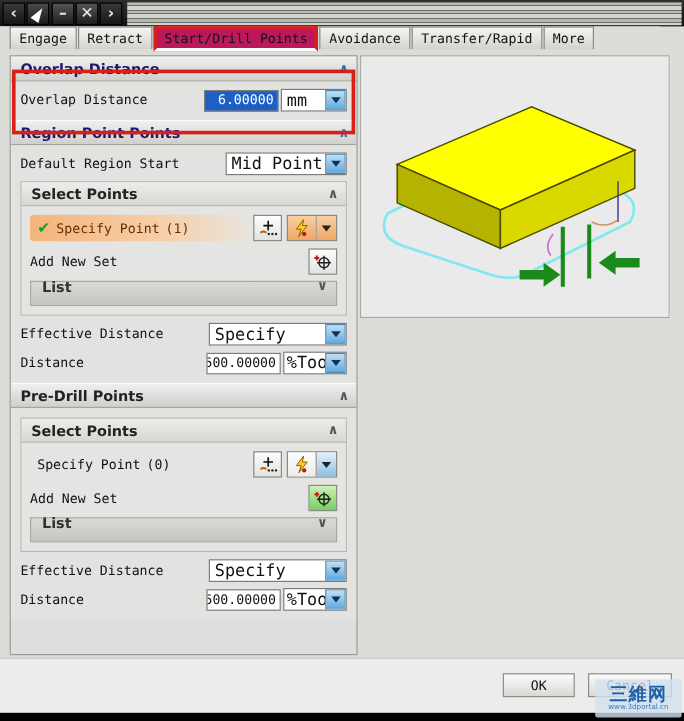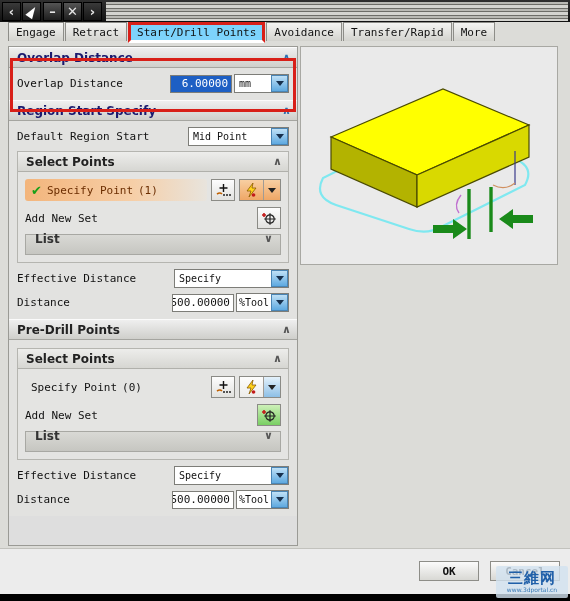--- a/index.html
+++ b/index.html
@@ -84,21 +84,21 @@
     border-bottom: none;
     background: linear-gradient(#f4f4f2, #d3d3ce);
     font-size: 11px; color: #111;
     display: flex; align-items: center;
     padding: 0 7px;
     margin-right: 1px;
     font-family: "DejaVu Sans Mono", monospace;
     white-space: nowrap;
   }
   .tab.active {
-    background: #7dd3fc;
+    background: #be185d;
     height: 21px;
     border: 3px solid #d81f18;
     border-bottom: 3px solid #fff;
     font-weight: normal;
     padding: 0 6px;
     z-index: 5;
   }
 
   
   .panel {
@@ -188,21 +188,21 @@
   }
   .input.sel { background: #1d5fc4; color: #fff; justify-content: flex-end; }
   .input.num { justify-content: flex-end; }
 
   .combo {
     height: 19px;
     border: 1px solid #7d7d78;
     background: #fff;
     display: flex; align-items: center;
     padding-left: 4px;
-    font-size: 10px; color: #111;
+    font-size: 14px; color: #111;
     font-family: "DejaVu Sans Mono", monospace;
     overflow: hidden;
   }
   .combo .ctext { flex: 1; white-space: nowrap; overflow: hidden; }
   .arrow-btn {
     width: 17px; height: 17px;
     flex: 0 0 17px;
     background: linear-gradient(#bfe0f6, #5ea9e0);
     border: 1px solid #4a85b5;
     display: flex; align-items: center; justify-content: center;
@@ -283,21 +283,20 @@
   }
 
   
   .preview svg { display: block; }
 
   
   .bottom {
     position: absolute; left: 0; top: 548px; width: 570px; height: 46px;
     background: #ececec;
     border-top: 1px solid #c2c2bd;
-    font-weight: bold;
   }
   .btn {
     position: absolute; top: 12px;
     height: 20px; width: 60px;
     border: 1px solid #8d8d88;
     background: linear-gradient(#fbfbfb, #d8d8d4);
     font-size: 11px; color: #111;
     display: flex; align-items: center; justify-content: center;
     font-family: "DejaVu Sans Mono", monospace;
   }
@@ -362,21 +361,21 @@
           <div class="combo" style="width:55px;margin-left:2px;">
             <span class="ctext">mm</span>
             <span class="arrow-btn"></span>
           </div>
         </div>
       </div>
     </div>
 
     <div class="grp">
       <div class="grp-head">
-        <span class="grp-title">Region Start Specify</span>
+        <span class="grp-title">Region Point Points</span>
         <span class="chev">∧</span>
       </div>
       <div class="grp-body">
 
         <div class="row">
           <span class="lbl">Default Region Start</span>
           <span class="spacer"></span>
           <div class="combo" style="width:101px;">
             <span class="ctext">Mid Point</span>
             <span class="arrow-btn"></span>

